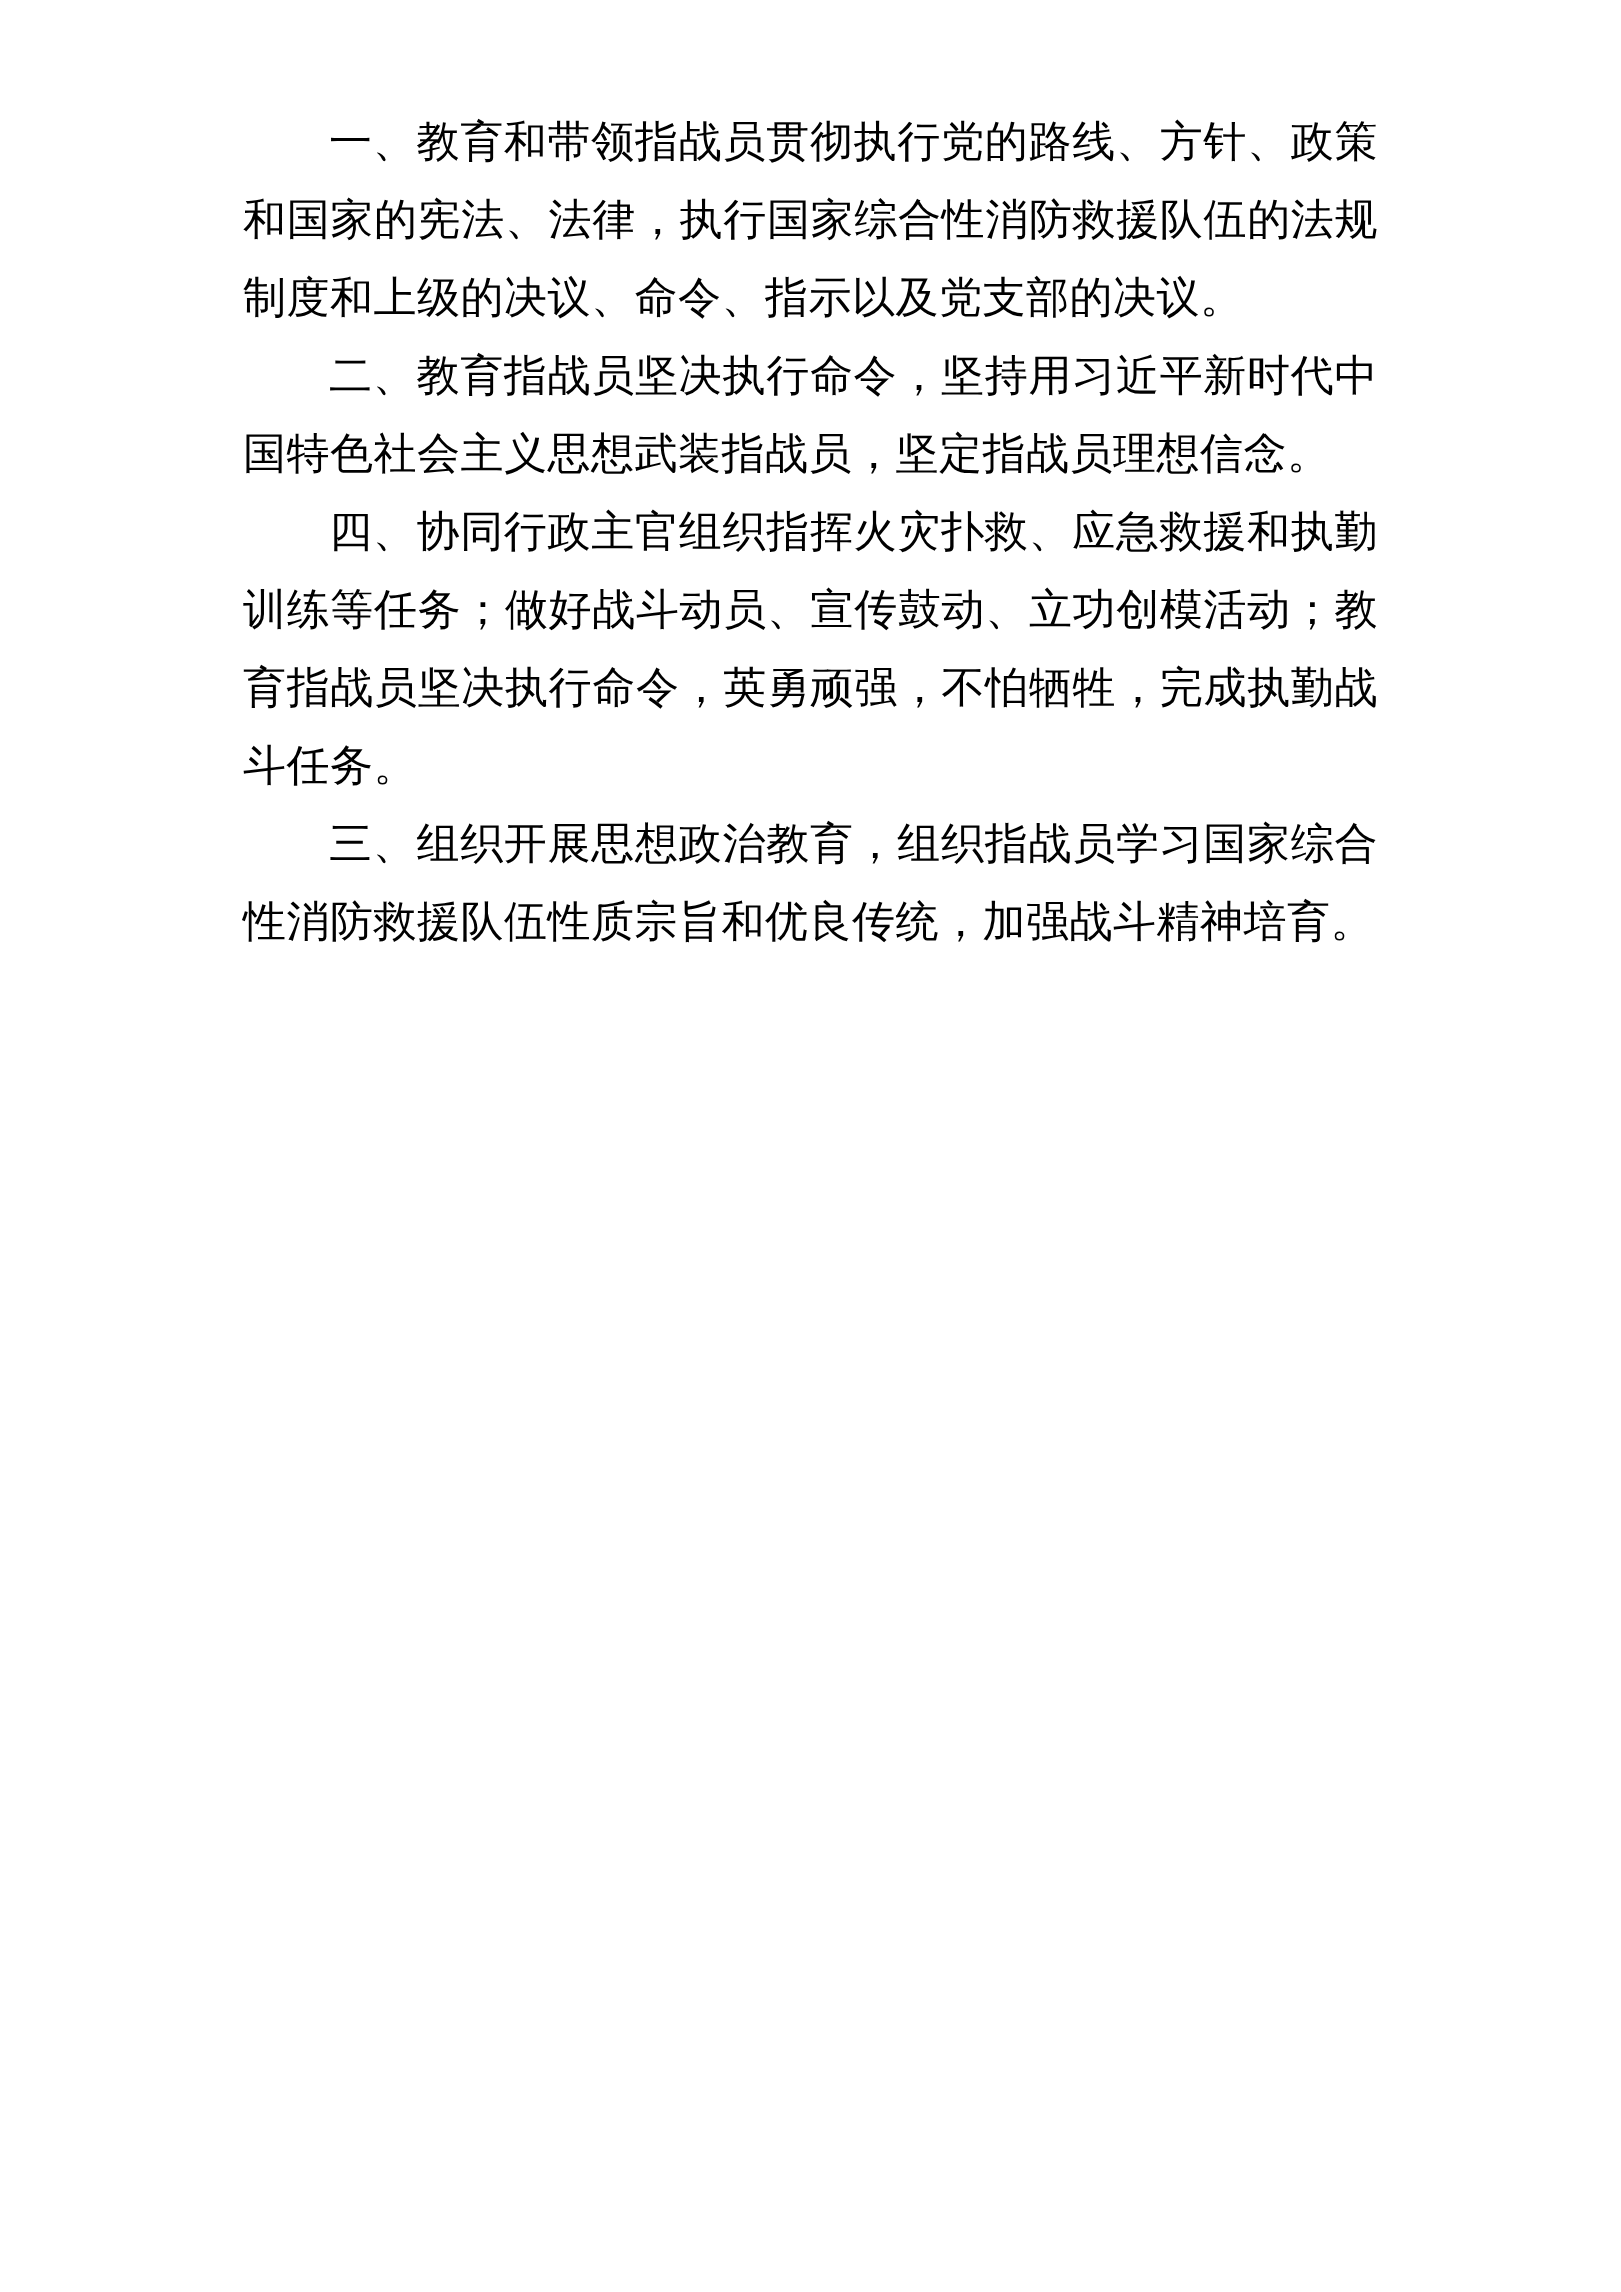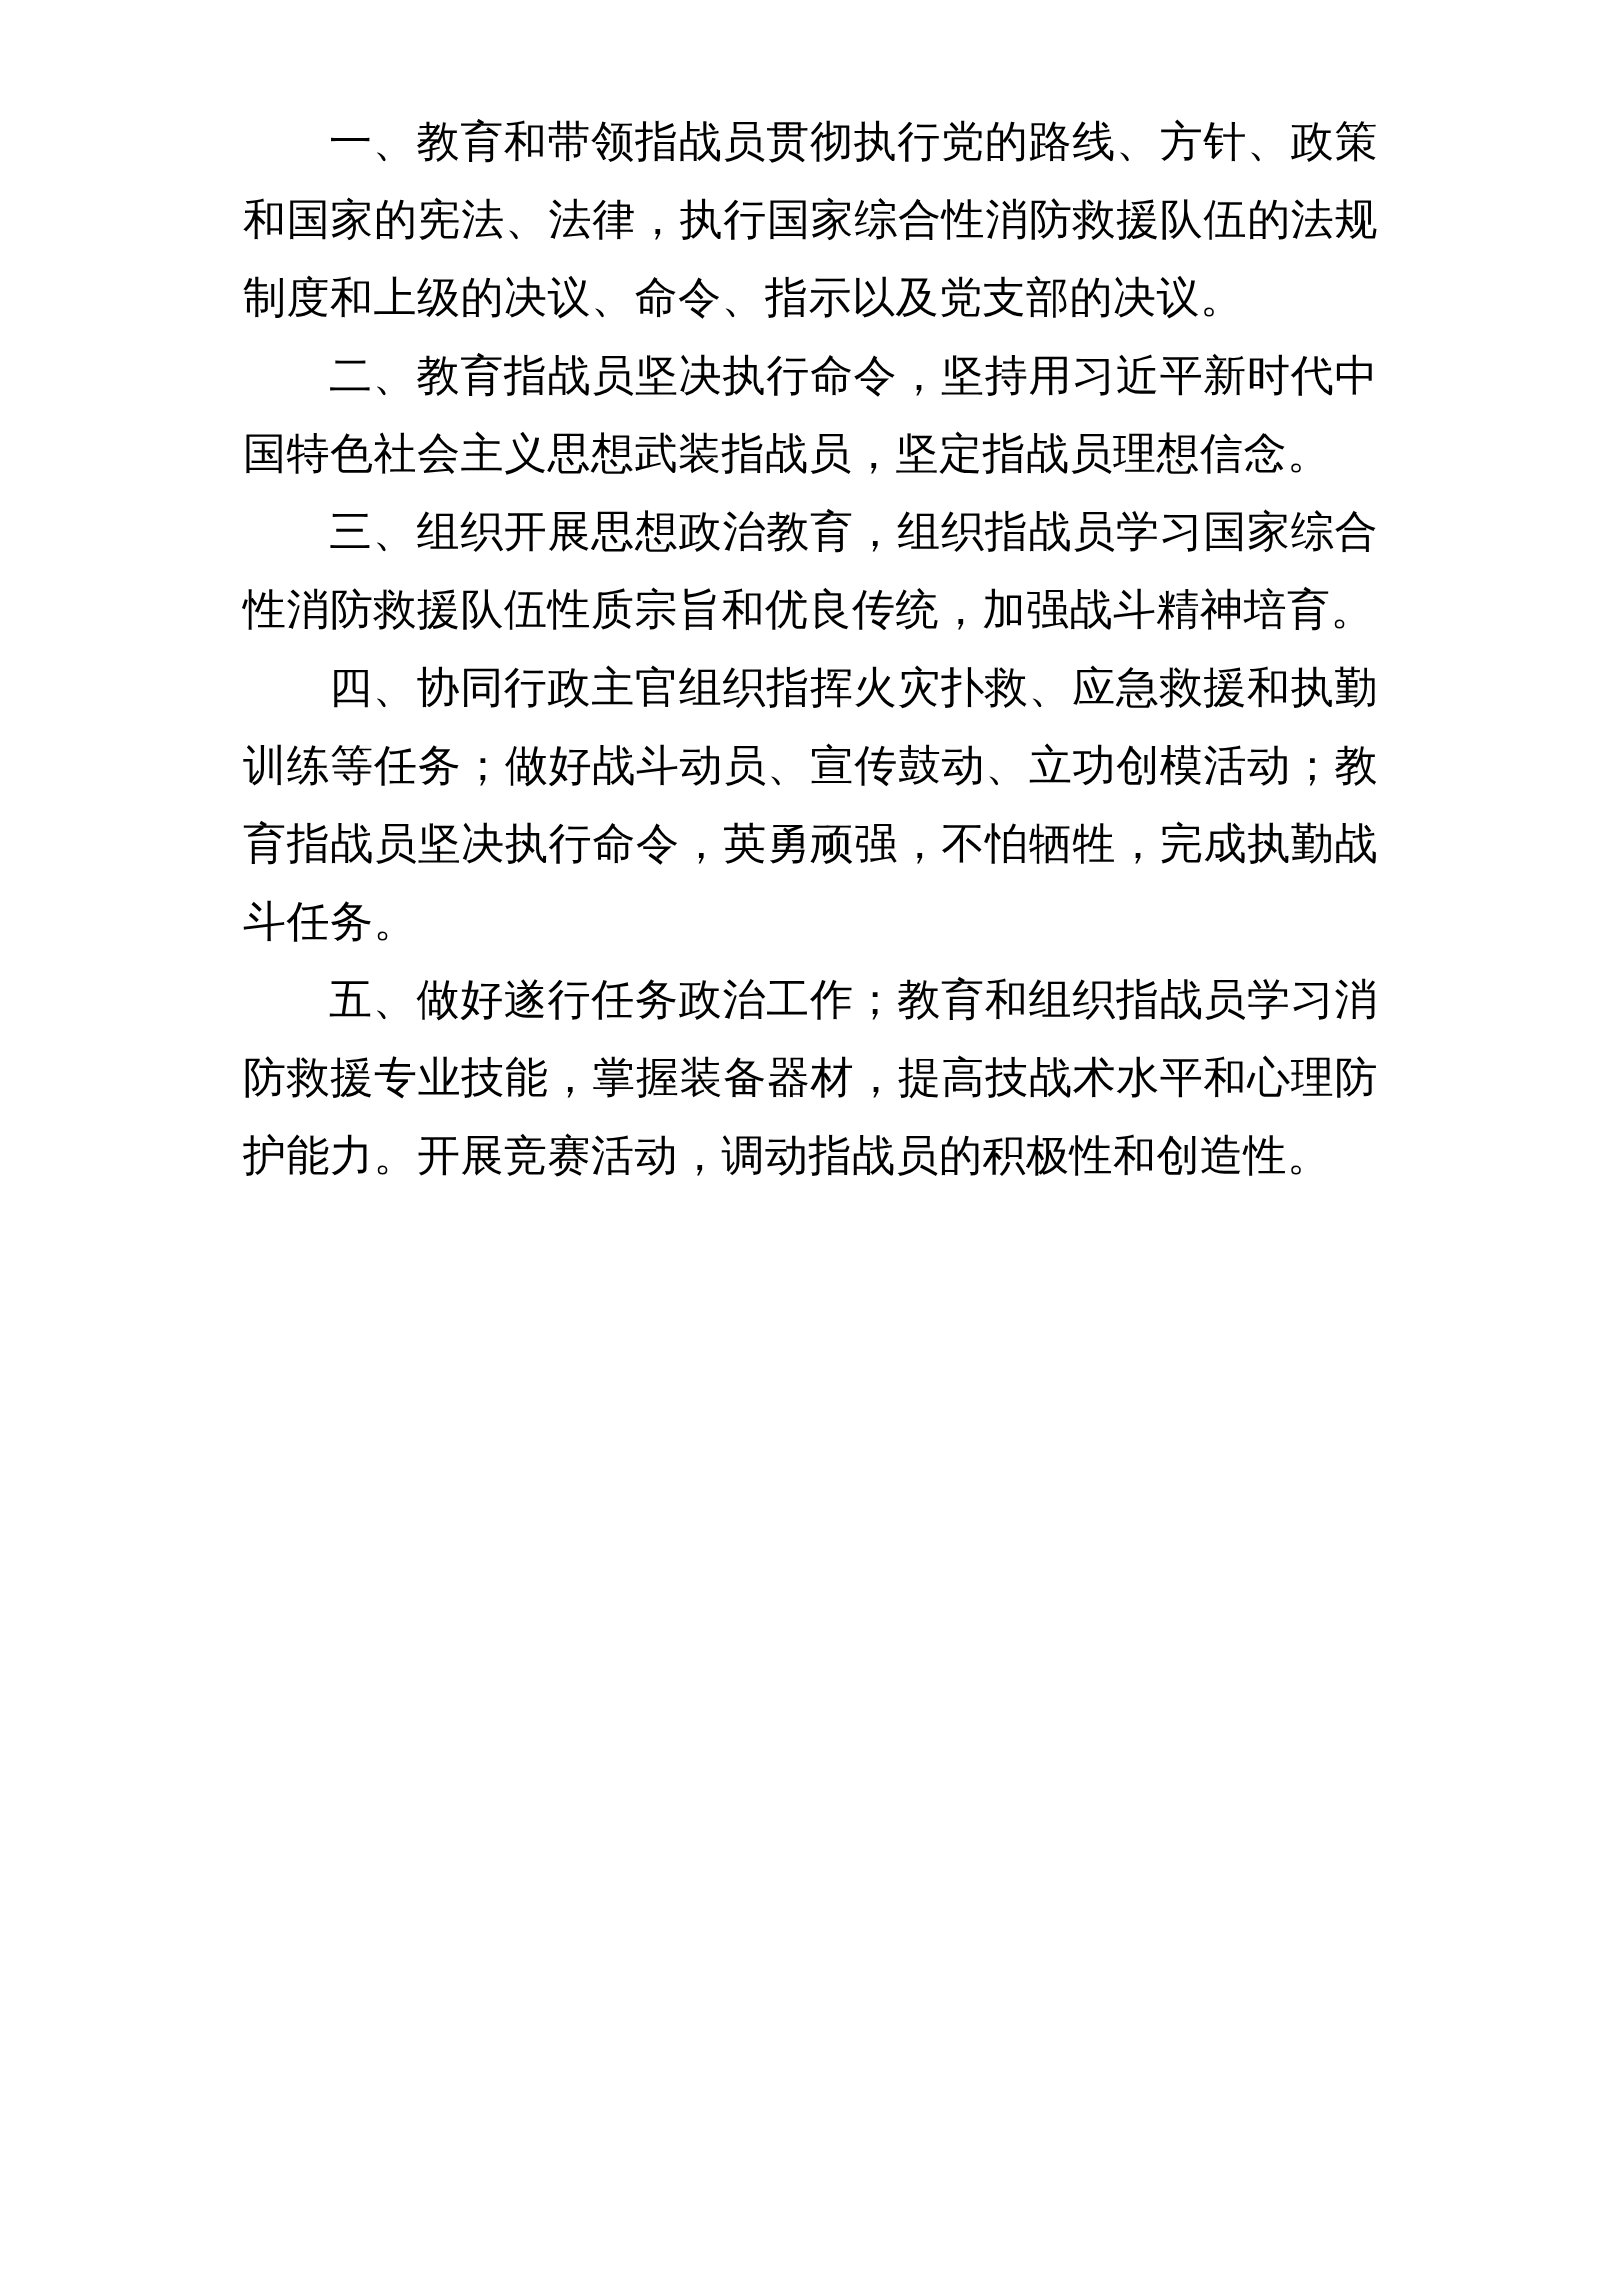--- a/index.html
+++ b/index.html
@@ -30,18 +30,17 @@
       word-break: break-all;
     }
   </style>
 </head>
 <body>
 
 <div class="page">
   <div class="doc-body">
     <p>一、教育和带领指战员贯彻执行党的路线、方针、政策和国家的宪法、法律，执行国家综合性消防救援队伍的法规制度和上级的决议、命令、指示以及党支部的决议。</p>
     <p>二、教育指战员坚决执行命令，坚持用习近平新时代中国特色社会主义思想武装指战员，坚定指战员理想信念。</p>
+    <p>四、协同行政主官组织指挥火灾扑救、应急救援和执勤训练等任务；做好战斗动员、宣传鼓动、立功创模活动；教育指战员坚决执行命令，英勇顽强，不怕牺牲，完成执勤战斗任务。</p>
     <p>三、组织开展思想政治教育，组织指战员学习国家综合性消防救援队伍性质宗旨和优良传统，加强战斗精神培育。</p>
-    <p>四、协同行政主官组织指挥火灾扑救、应急救援和执勤训练等任务；做好战斗动员、宣传鼓动、立功创模活动；教育指战员坚决执行命令，英勇顽强，不怕牺牲，完成执勤战斗任务。</p>
-    <p>五、做好遂行任务政治工作；教育和组织指战员学习消防救援专业技能，掌握装备器材，提高技战术水平和心理防护能力。开展竞赛活动，调动指战员的积极性和创造性。</p>
   </div>
 </div>
 
 
 </body></html>

